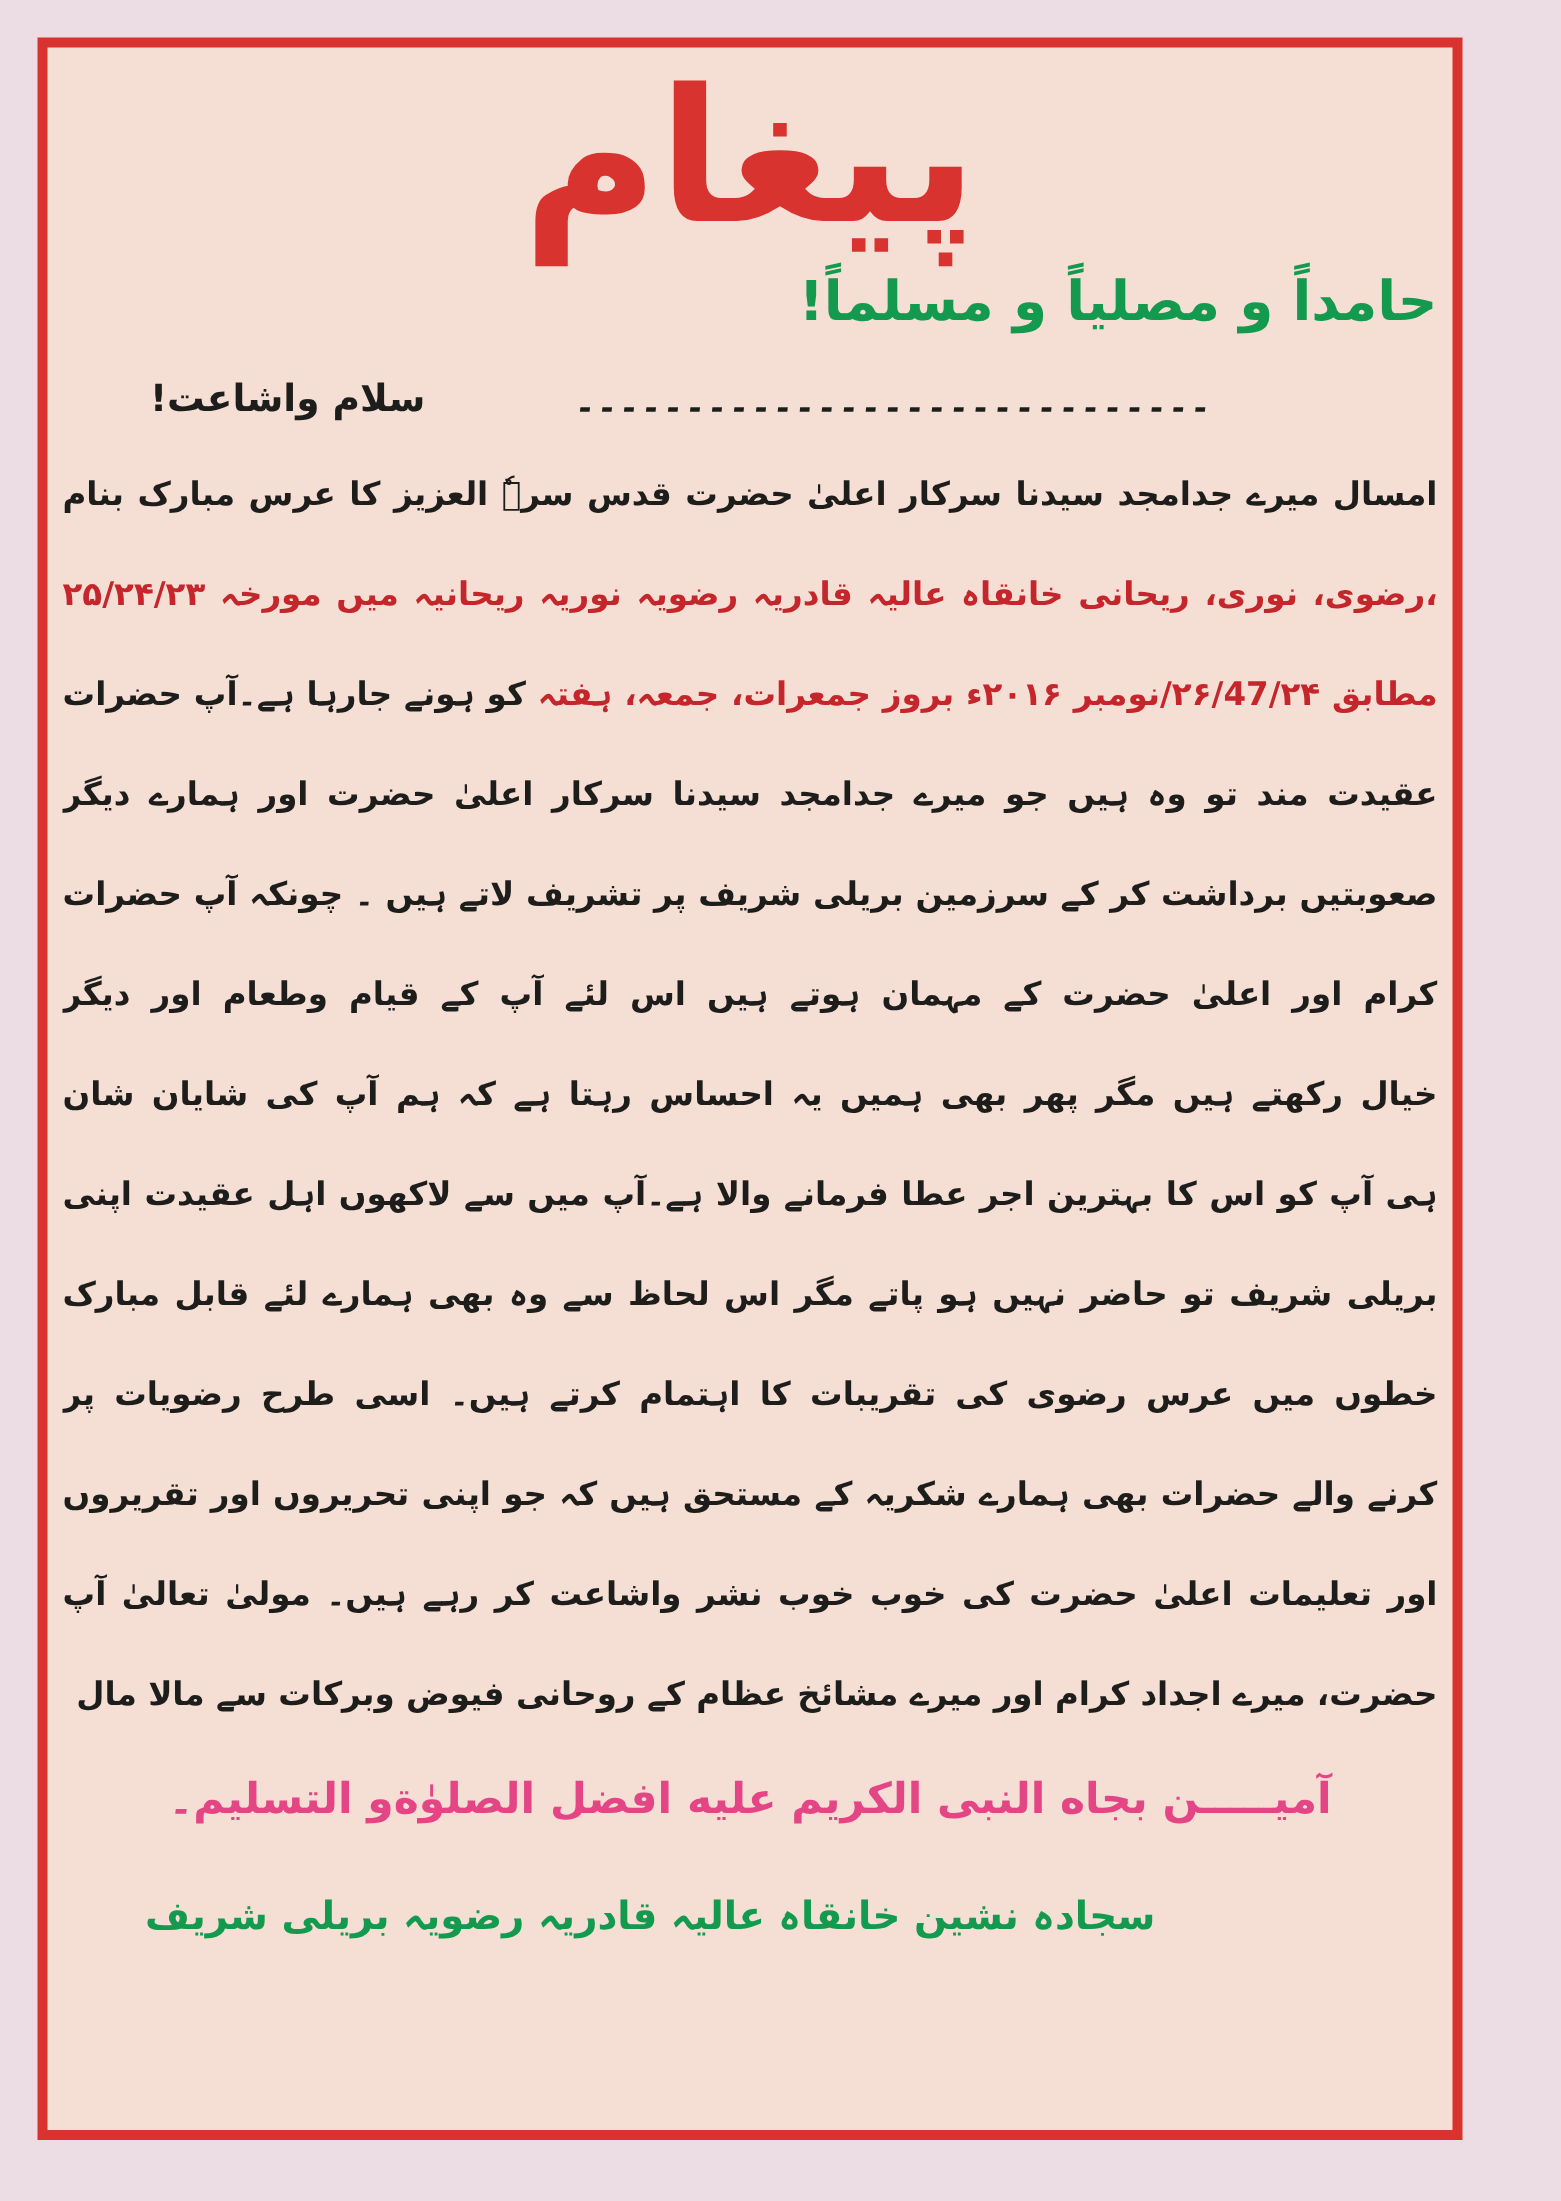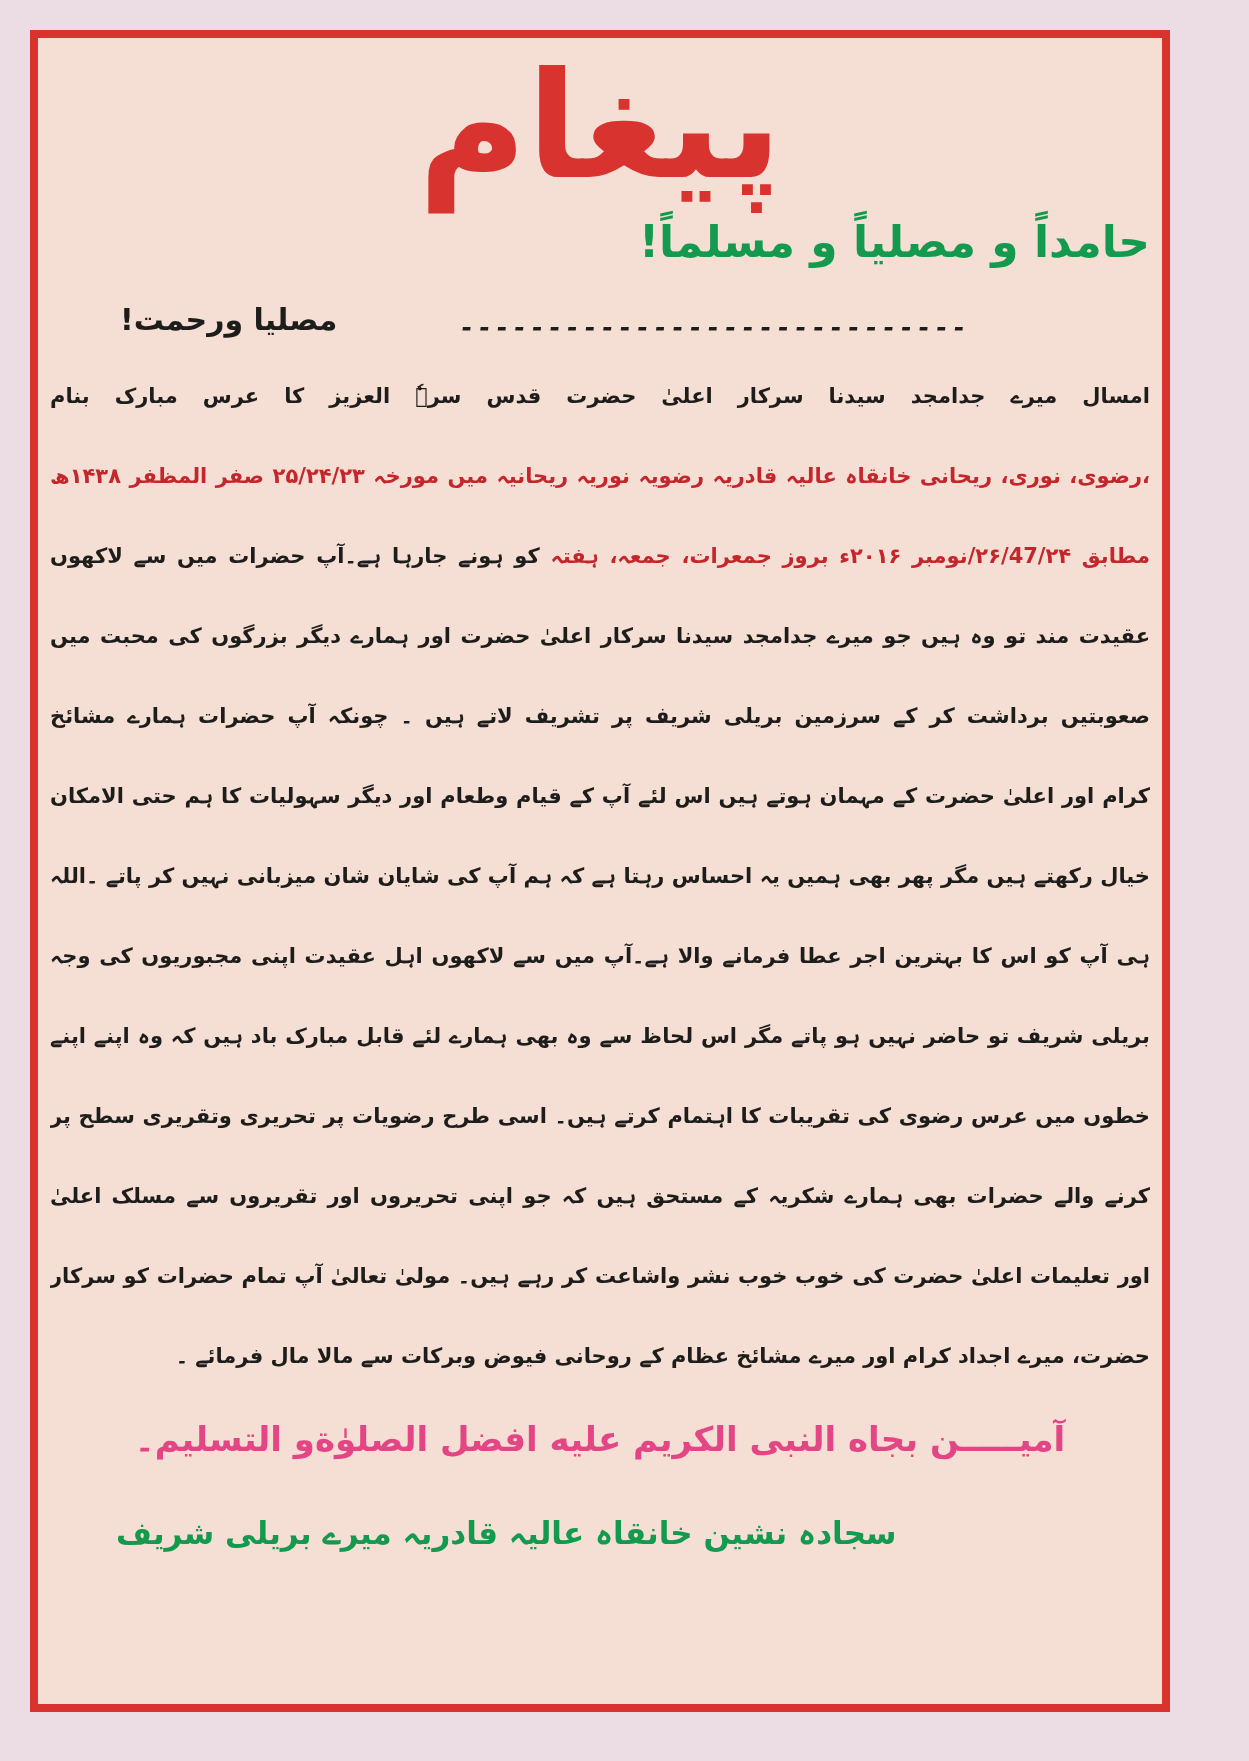--- a/index.html
+++ b/index.html
@@ -58,21 +58,21 @@
   .salutation-dashes{
     flex:1;
     overflow:hidden;
     white-space:nowrap;
     text-align:center;
     letter-spacing:13px;
     font-weight:bold;
   }
   .body-lines{margin-top:14px;}
   .body-line{
-    font-size:21px;
+    font-size:26px;
     font-weight:bold;
     line-height:80px;
     height:80px;
     overflow:hidden;
     text-align:justify;
     text-align-last:justify;
     color:var(--text-black);
   }
   .body-line.no-justify{
     text-align:right;
@@ -119,21 +119,21 @@
 
 <div class="canvas">
   <div class="sheet" lang="ur">
 
     <div class="doc-title">پیغام</div>
 
     <div class="doc-subtitle">حامداً و مصلیاً و مسلماً!</div>
 
     <div class="salutation">
       <span class="salutation-dashes">۔۔۔۔۔۔۔۔۔۔۔۔۔۔۔۔۔۔۔۔۔۔۔۔۔۔۔۔۔</span>
-      <span>مصلیا ورحمت!</span>
+      <span>سلام واشاعت!</span>
     </div>
 
     <div class="body-lines">
         <div class="body-line"><span class="seg-black">امسال میرے جدامجد سیدنا سرکار اعلیٰ حضرت قدس سرہٗ العزیز کا عرس مبارک بنام</span> </div>
         <div class="body-line"><span class="seg-red">،رضوی، نوری، ریحانی خانقاہ عالیہ قادریہ رضویہ نوریہ ریحانیہ میں مورخہ ۲۵/۲۴/۲۳ صفر المظفر ۱۴۳۸ھ</span></div>
         <div class="body-line"><span class="seg-red">مطابق ۲۶/47/۲۴/نومبر ۲۰۱۶ء بروز جمعرات، جمعہ، ہفتہ</span> <span class="seg-black">کو ہونے جارہا ہے۔آپ حضرات میں سے لاکھوں</span></div>
         <div class="body-line"><span class="seg-black">عقیدت مند تو وہ ہیں جو میرے جدامجد سیدنا سرکار اعلیٰ حضرت اور ہمارے دیگر بزرگوں کی محبت میں سفر کی</span></div>
         <div class="body-line"><span class="seg-black">صعوبتیں برداشت کر کے سرزمین بریلی شریف پر تشریف لاتے ہیں ۔ چونکہ آپ حضرات ہمارے مشائخ</span></div>
         <div class="body-line"><span class="seg-black">کرام اور اعلیٰ حضرت کے مہمان ہوتے ہیں اس لئے آپ کے قیام وطعام اور دیگر سہولیات کا ہم حتی الامکان</span></div>
         <div class="body-line"><span class="seg-black">خیال رکھتے ہیں مگر پھر بھی ہمیں یہ احساس رہتا ہے کہ ہم آپ کی شایان شان میزبانی نہیں کر پاتے ۔اللہ تعالیٰ</span></div>
@@ -141,17 +141,17 @@
         <div class="body-line"><span class="seg-black">بریلی شریف تو حاضر نہیں ہو پاتے مگر اس لحاظ سے وہ بھی ہمارے لئے قابل مبارک باد ہیں کہ وہ اپنے اپنے</span></div>
         <div class="body-line"><span class="seg-black">خطوں میں عرس رضوی کی تقریبات کا اہتمام کرتے ہیں۔ اسی طرح رضویات پر تحریری وتقریری سطح پر کام</span></div>
         <div class="body-line"><span class="seg-black">کرنے والے حضرات بھی ہمارے شکریہ کے مستحق ہیں کہ جو اپنی تحریروں اور تقریروں سے مسلک اعلیٰ حضرت</span></div>
         <div class="body-line"><span class="seg-black">اور تعلیمات اعلیٰ حضرت کی خوب خوب نشر واشاعت کر رہے ہیں۔ مولیٰ تعالیٰ آپ تمام حضرات کو سرکار اعلیٰ</span></div>
         <div class="body-line no-justify"><span class="seg-black">حضرت، میرے اجداد کرام اور میرے مشائخ عظام کے روحانی فیوض وبرکات سے مالا مال فرمائے ۔</span></div>
       </div>
 
     <div class="dua-line">آمیـــــن بجاه النبی الکریم علیه افضل الصلوٰةو التسلیم۔</div>
 
     <div class="signature">
-      <div class="sig-designation">سجادہ نشین خانقاہ عالیہ قادریہ میرے بریلی شریف</div>
+      <div class="sig-designation">سجادہ نشین خانقاہ عالیہ قادریہ رضویہ بریلی شریف</div>
     </div>
 
   </div>
 </div>
 
 </body></html>

